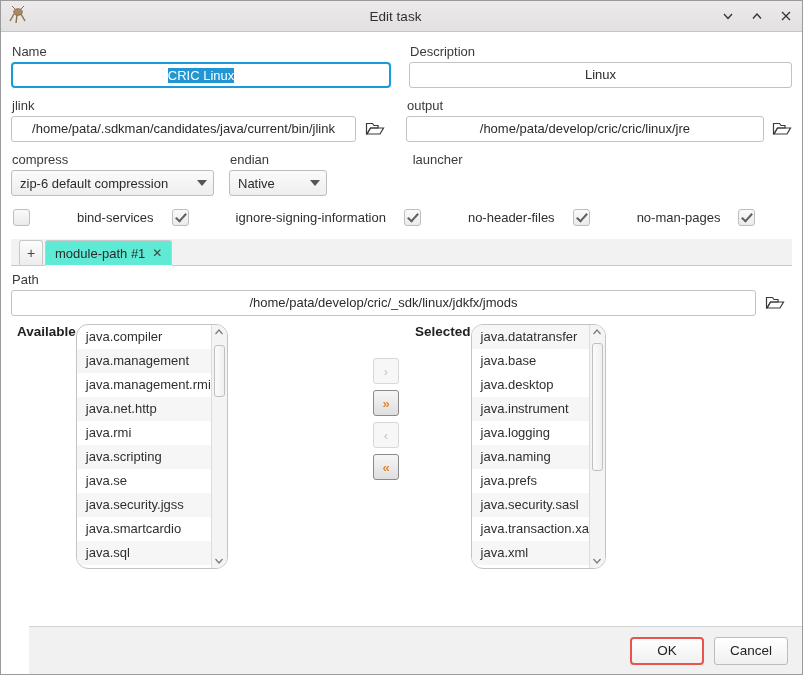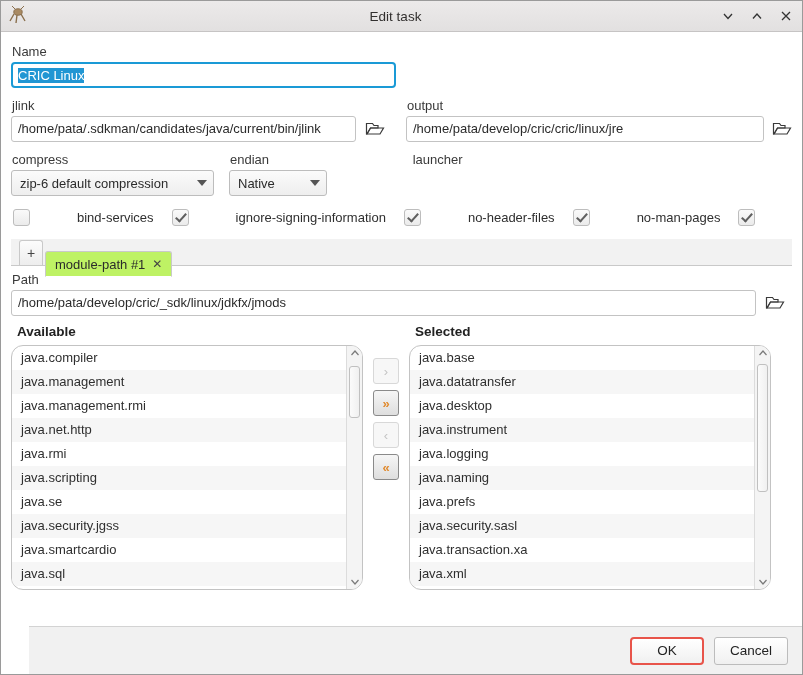--- a/index.html
+++ b/index.html
@@ -74,20 +74,21 @@
     border-radius: 3px;
     background: #ffffff;
     font-family: "Liberation Sans", sans-serif;
     font-size: 13px;
     color: #2b2b2b;
     padding: 0 6px;
     outline: none;
     line-height: 24px;
     white-space: nowrap;
     overflow: hidden;
+    text-align: center;
   }
   .txt.focused {
     border: 2px solid #1a9ad6;
     border-radius: 4px;
     padding: 0 5px;
   }
   .txt .sel {
     background: #2196d3;
     color: #ffffff;
   }
@@ -178,38 +179,38 @@
     border-radius: 3px 3px 0 0;
     font-size: 14px; color: #444;
     cursor: default;
   }
   .tab {
     box-sizing: border-box;
     height: 26px;
     display: flex; align-items: center; gap: 7px;
     padding: 0 9px;
     margin-left: 2px;
-    background: #bef264;
+    background: #5eead4;
     border: 1px solid #c9c9c9;
     border-bottom: 1px solid #ffffff;
     border-radius: 3px 3px 0 0;
     font-size: 13px;
     color: #2b2b2b;
     cursor: default;
     position: relative;
-    top: 12px;
+    top: 1px;
   }
   .tab .tab-close { font-size: 12px; color: #444; cursor: default; }
 
   
   .lists {
     display: flex;
     margin-top: 8px;
   }
-  .list-col { display: flex; flex-direction: column; }
+  .list-col { display: flex; flex-direction: row; }
   .list-head {
     font-size: 13.5px; font-weight: bold;
     color: #222; margin-bottom: 6px; margin-left: 6px;
   }
   .listbox {
     box-sizing: border-box;
     border: 1px solid #c3c3c3;
     border-radius: 12px;
     background: #ffffff;
     display: flex;
@@ -341,20 +342,24 @@
       </div>
     </div>
   </div>
 
   <div class="content">
 
     <div class="row">
       <div class="col-left">
         <div class="field-label">Name</div>
         <div class="txt focused"><span class="sel">CRIC Linux</span></div>
+      </div>
+      <div class="col-right">
+        <div class="field-label">Description</div>
+        <div class="txt">Linux</div>
       </div>
     </div>
 
     <div class="row" style="margin-top:6px;">
       <div class="col-left">
         <div class="field-label">jlink</div>
         <div style="display:flex;align-items:center;">
           <div class="txt" style="width:345px;">/home/pata/.sdkman/candidates/java/current/bin/jlink</div>
           <div class="folder-btn">
             <svg width="20" height="18" viewBox="0 0 20 18">
@@ -481,22 +486,22 @@
         <div class="xbtn disabled">›</div>
         <div class="xbtn enabled">»</div>
         <div class="xbtn disabled">‹</div>
         <div class="xbtn enabled">«</div>
       </div>
 
       <div class="list-col" style="width:362px;">
         <div class="list-head">Selected</div>
         <div class="listbox">
           <div class="list-items">
+            <div class="li alt">java.datatransfer</div>
             <div class="li">java.base</div>
-            <div class="li alt">java.datatransfer</div>
             <div class="li">java.desktop</div>
             <div class="li alt">java.instrument</div>
             <div class="li">java.logging</div>
             <div class="li alt">java.naming</div>
             <div class="li">java.prefs</div>
             <div class="li alt">java.security.sasl</div>
             <div class="li">java.transaction.xa</div>
             <div class="li alt">java.xml</div>
           </div>
           <div class="sbar">

